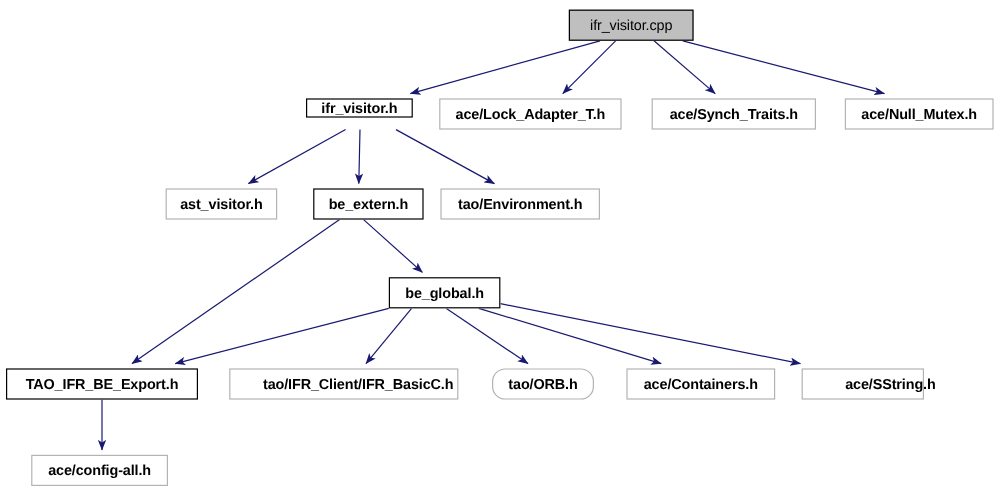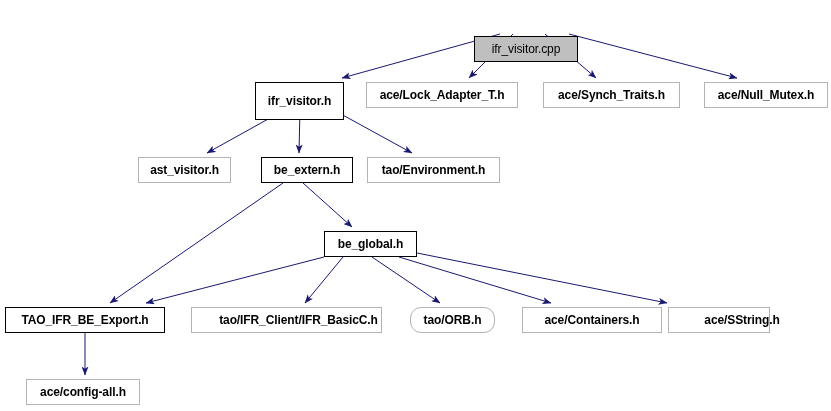--- a/index.html
+++ b/index.html
@@ -75,24 +75,24 @@
       <line x1="283" y1="183" x2="110" y2="303" stroke="#191970" stroke-width="1" marker-end="url(#arrowhead)"></line>
       <line x1="303" y1="183" x2="352" y2="227" stroke="#191970" stroke-width="1" marker-end="url(#arrowhead)"></line>
       <line x1="324" y1="257" x2="146" y2="303" stroke="#191970" stroke-width="1" marker-end="url(#arrowhead)"></line>
       <line x1="343" y1="257" x2="305" y2="303" stroke="#191970" stroke-width="1" marker-end="url(#arrowhead)"></line>
       <line x1="372" y1="257" x2="440" y2="303" stroke="#191970" stroke-width="1" marker-end="url(#arrowhead)"></line>
       <line x1="399" y1="257" x2="551" y2="303" stroke="#191970" stroke-width="1" marker-end="url(#arrowhead)"></line>
       <line x1="417" y1="253" x2="667" y2="303" stroke="#191970" stroke-width="1" marker-end="url(#arrowhead)"></line>
       <line x1="85" y1="333" x2="85" y2="375" stroke="#191970" stroke-width="1" marker-end="url(#arrowhead)"></line>
     </svg>
   <div id="node-layer">
-      <div class="node root" style="left: 474px; top: 8px; width: 104px; height: 26px; background: rgb(191, 191, 191); margin-top: 28px;">
+      <div class="node root" style="left: 474px; top: 8px; width: 104px; height: 26px; background: rgb(191, 191, 191);">
         <span class="node-label">ifr_visitor.cpp</span>
       </div>
-      <div class="node strong" style="left: 255px; top: 82px; width: 89px; height: 38px;">
+      <div class="node strong" style="left: 255px; top: 82px; width: 89px; height: 16px;">
         <span class="node-label">ifr_visitor.h</span>
       </div>
       <div class="node" style="left: 366px; top: 82px; width: 152px; height: 26px;">
         <span class="node-label">ace/Lock_Adapter_T.h</span>
       </div>
       <div class="node" style="left: 543px; top: 82px; width: 137px; height: 26px;">
         <span class="node-label">ace/Synch_Traits.h</span>
       </div>
       <div class="node" style="left: 704px; top: 82px; width: 124px; height: 26px;">
         <span class="node-label">ace/Null_Mutex.h</span>
@@ -111,21 +111,21 @@
       </div>
       <div class="node strong" style="left: 5px; top: 307px; width: 160px; height: 26px;">
         <span class="node-label">TAO_IFR_BE_Export.h</span>
       </div>
       <div class="node" style="left: 191px; top: 307px; width: 191px; height: 26px; padding-left: 24px;">
         <span class="node-label">tao/IFR_Client/IFR_BasicC.h</span>
       </div>
       <div class="node" style="left: 410px; top: 307px; width: 85px; height: 26px; border-radius: 11px;">
         <span class="node-label">tao/ORB.h</span>
       </div>
-      <div class="node" style="left: 522px; top: 307px; width: 140px; height: 26px;">
+      <div class="node" style="left: 522px; top: 307px; width: 124px; height: 26px;">
         <span class="node-label">ace/Containers.h</span>
       </div>
       <div class="node" style="left: 668px; top: 307px; width: 102px; height: 26px; padding-left: 46px;">
         <span class="node-label">ace/SString.h</span>
       </div>
       <div class="node" style="left: 26px; top: 379px; width: 114px; height: 26px;">
         <span class="node-label">ace/config-all.h</span>
       </div>
     </div>
 </div>

